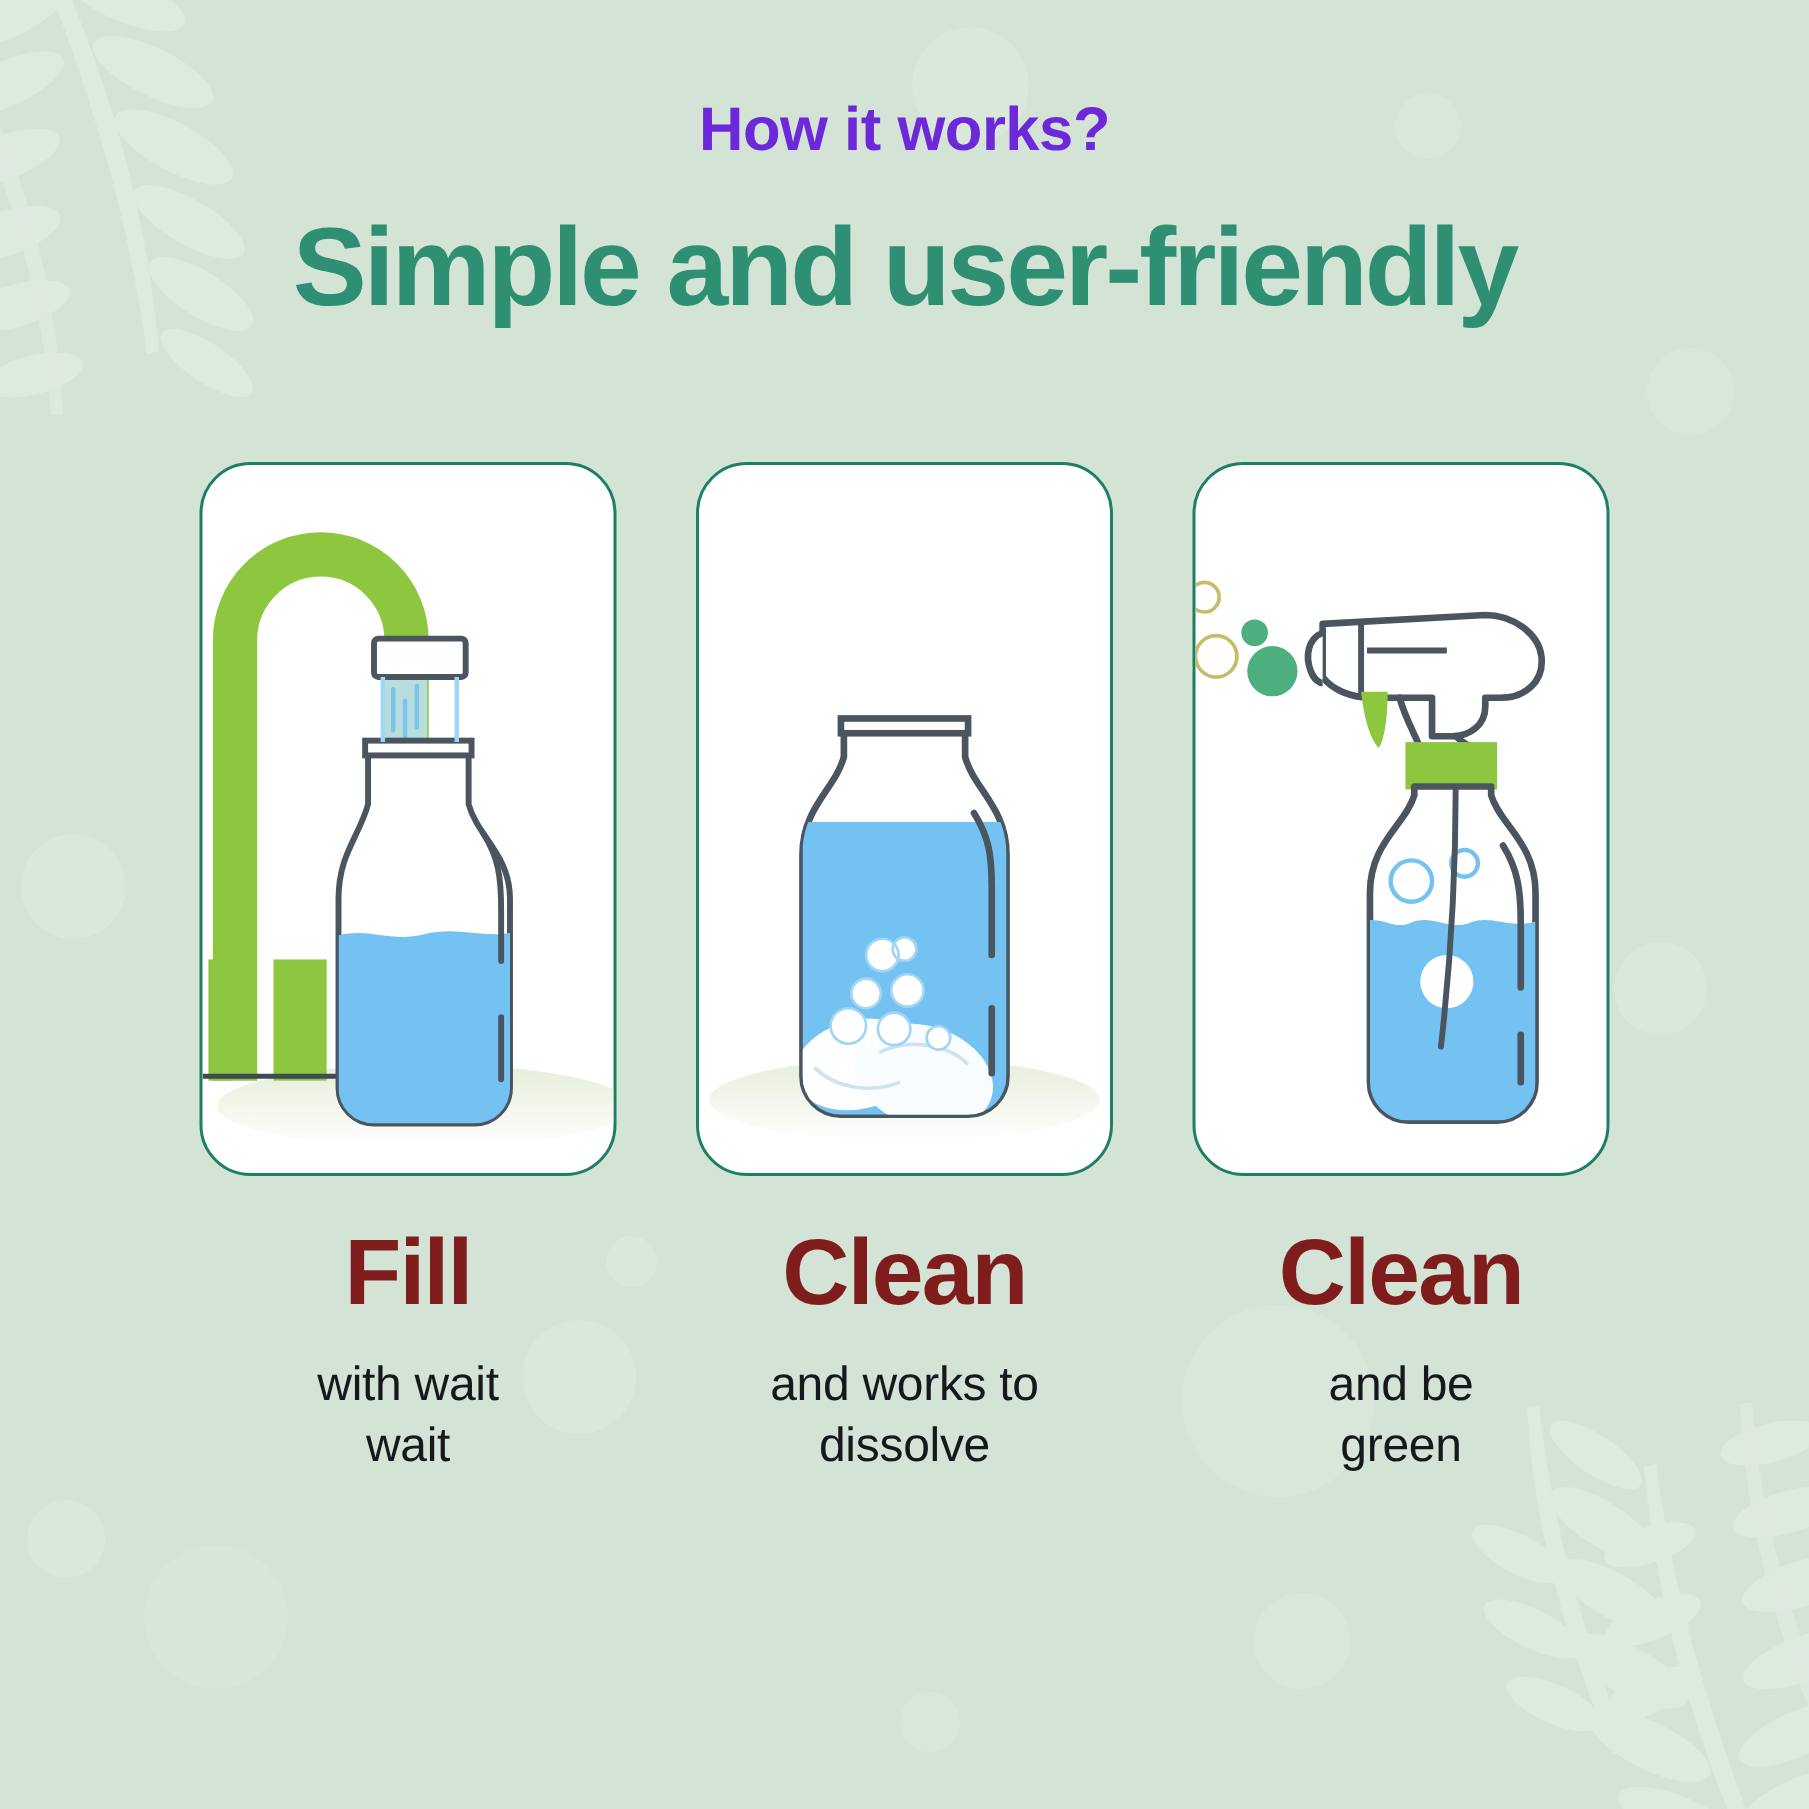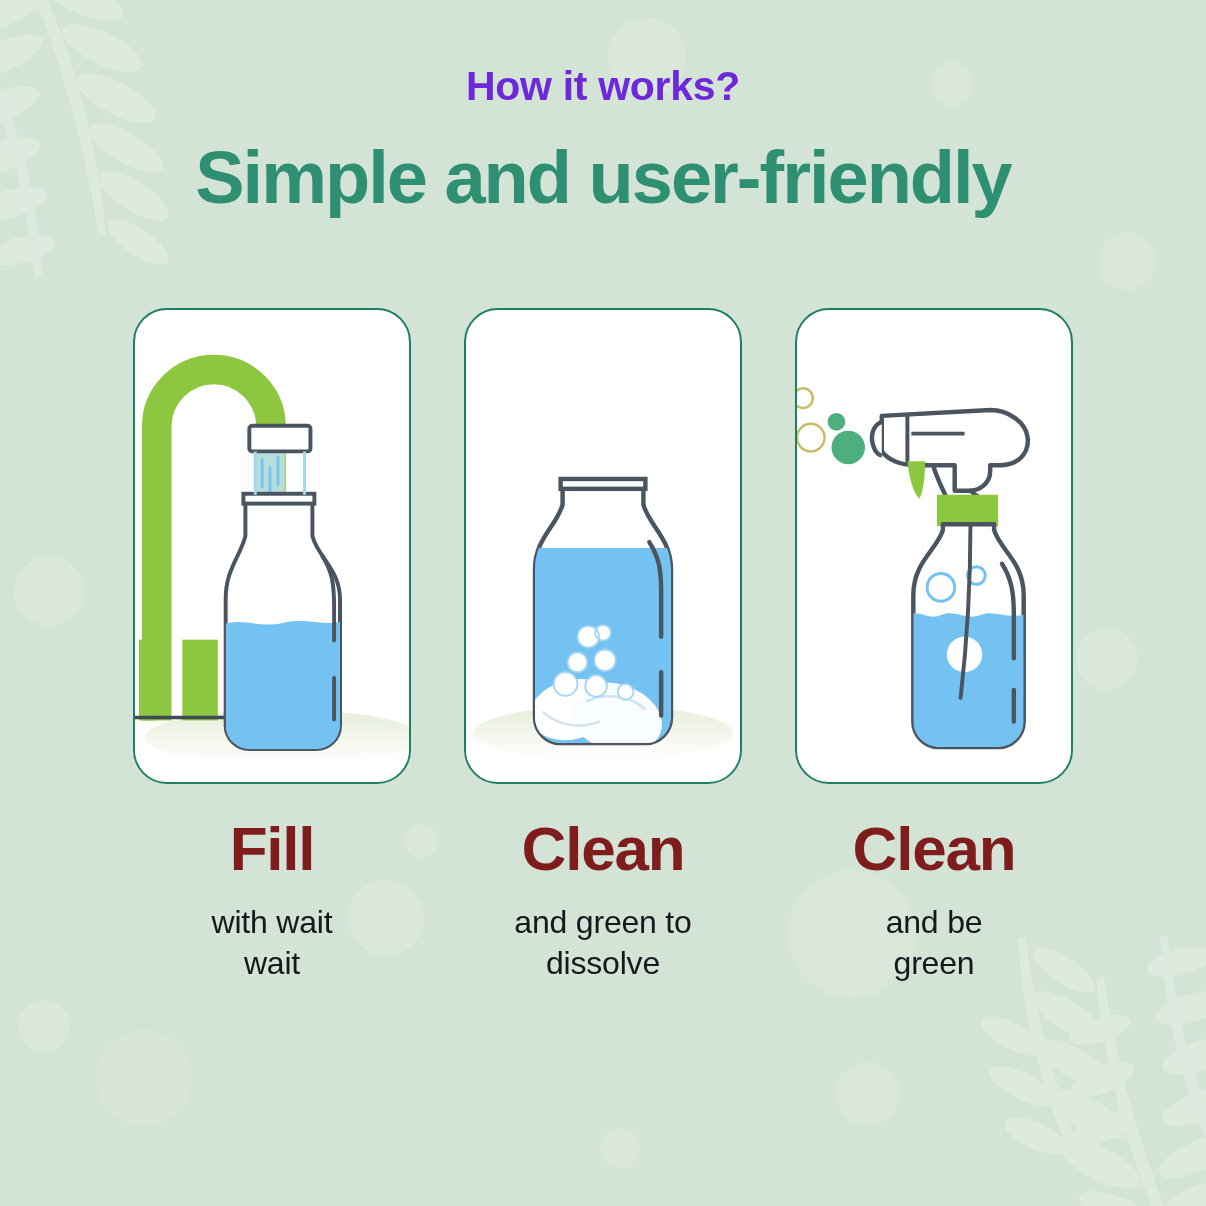--- a/index.html
+++ b/index.html
@@ -289,21 +289,21 @@
       <p class="cap-title">Fill</p>
       <p class="cap-sub">
         <span>with wait</span><br>
         <span>wait</span>
       </p>
     </div>
 
     <div class="caption">
       <p class="cap-title">Clean</p>
       <p class="cap-sub">
-        <span>and green to</span><br>
+        <span>and works to</span><br>
         <span>dissolve</span>
       </p>
     </div>
 
     <div class="caption">
       <p class="cap-title">Clean</p>
       <p class="cap-sub">
         <span>and be</span><br>
         <span>green</span>
       </p>

